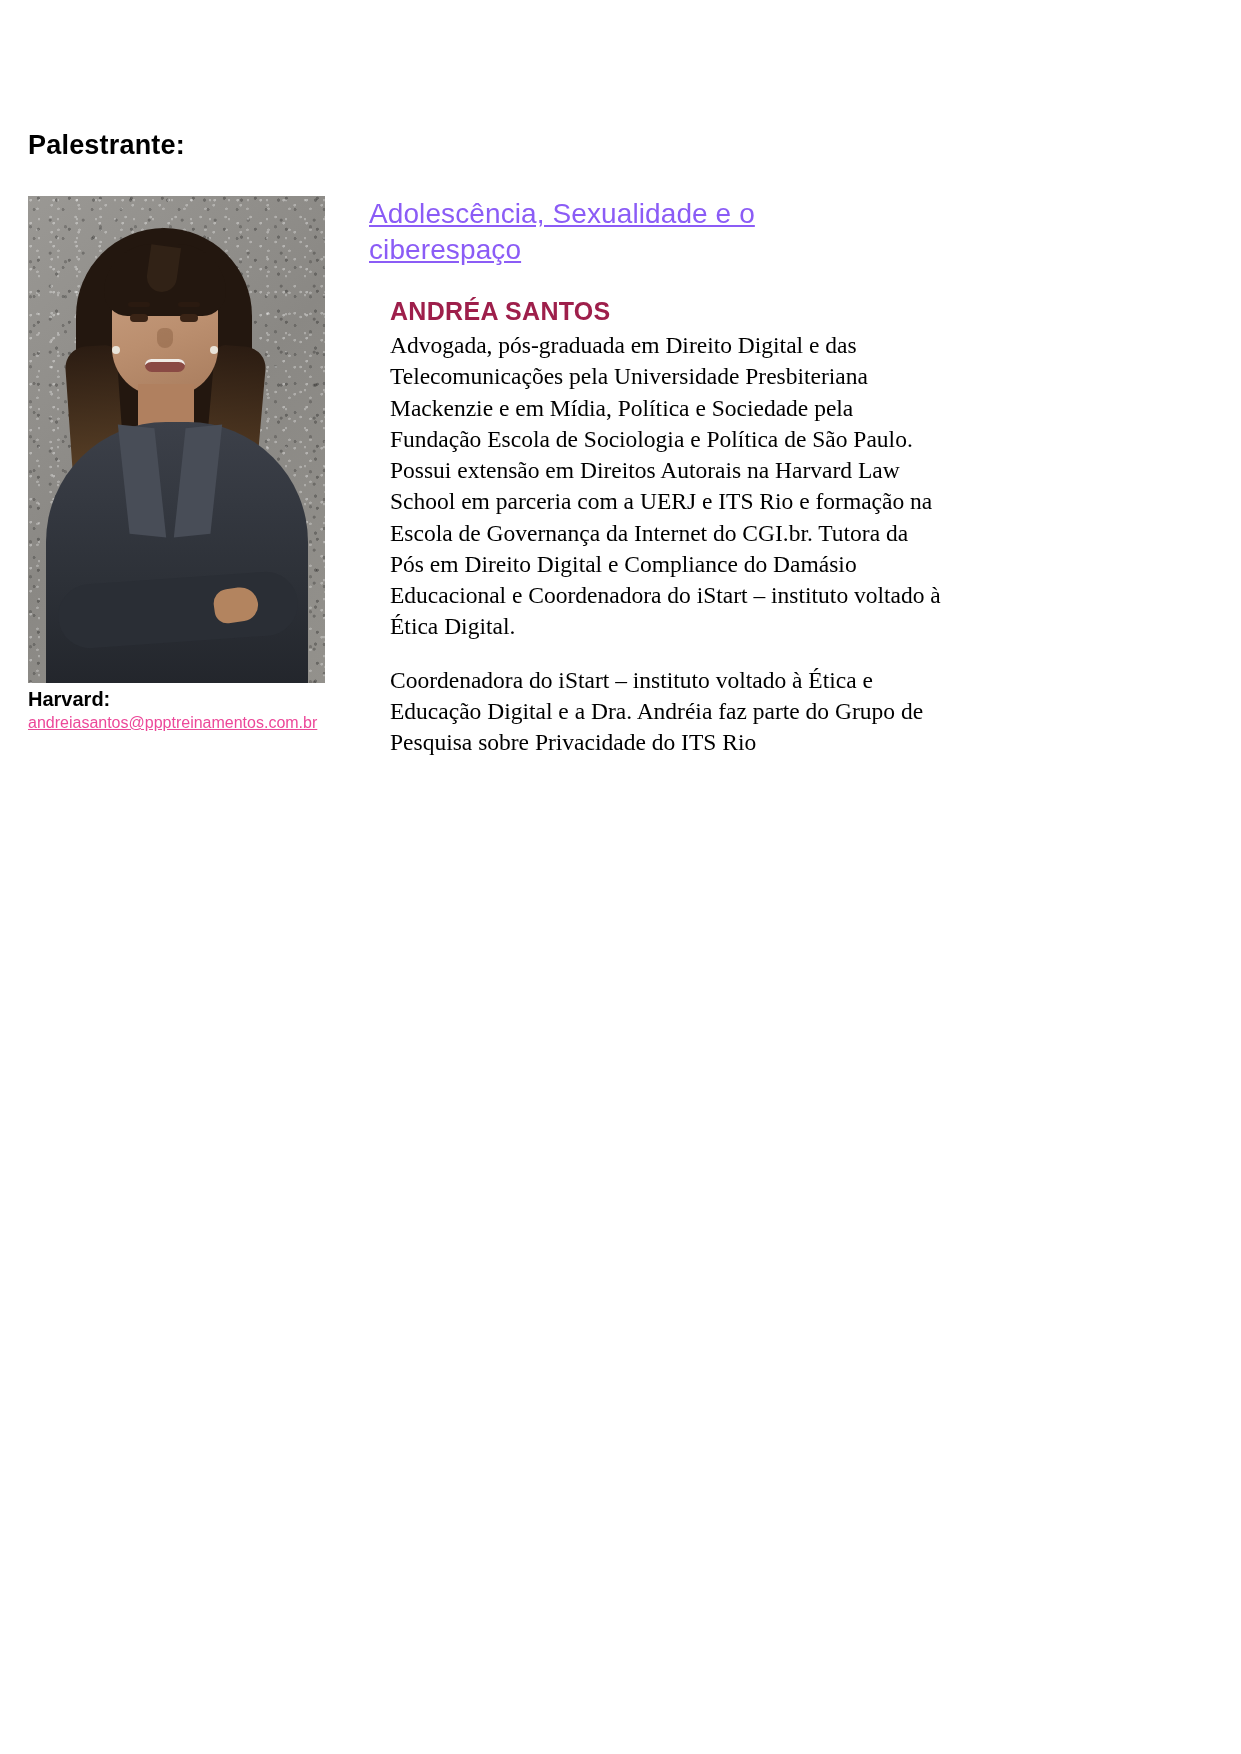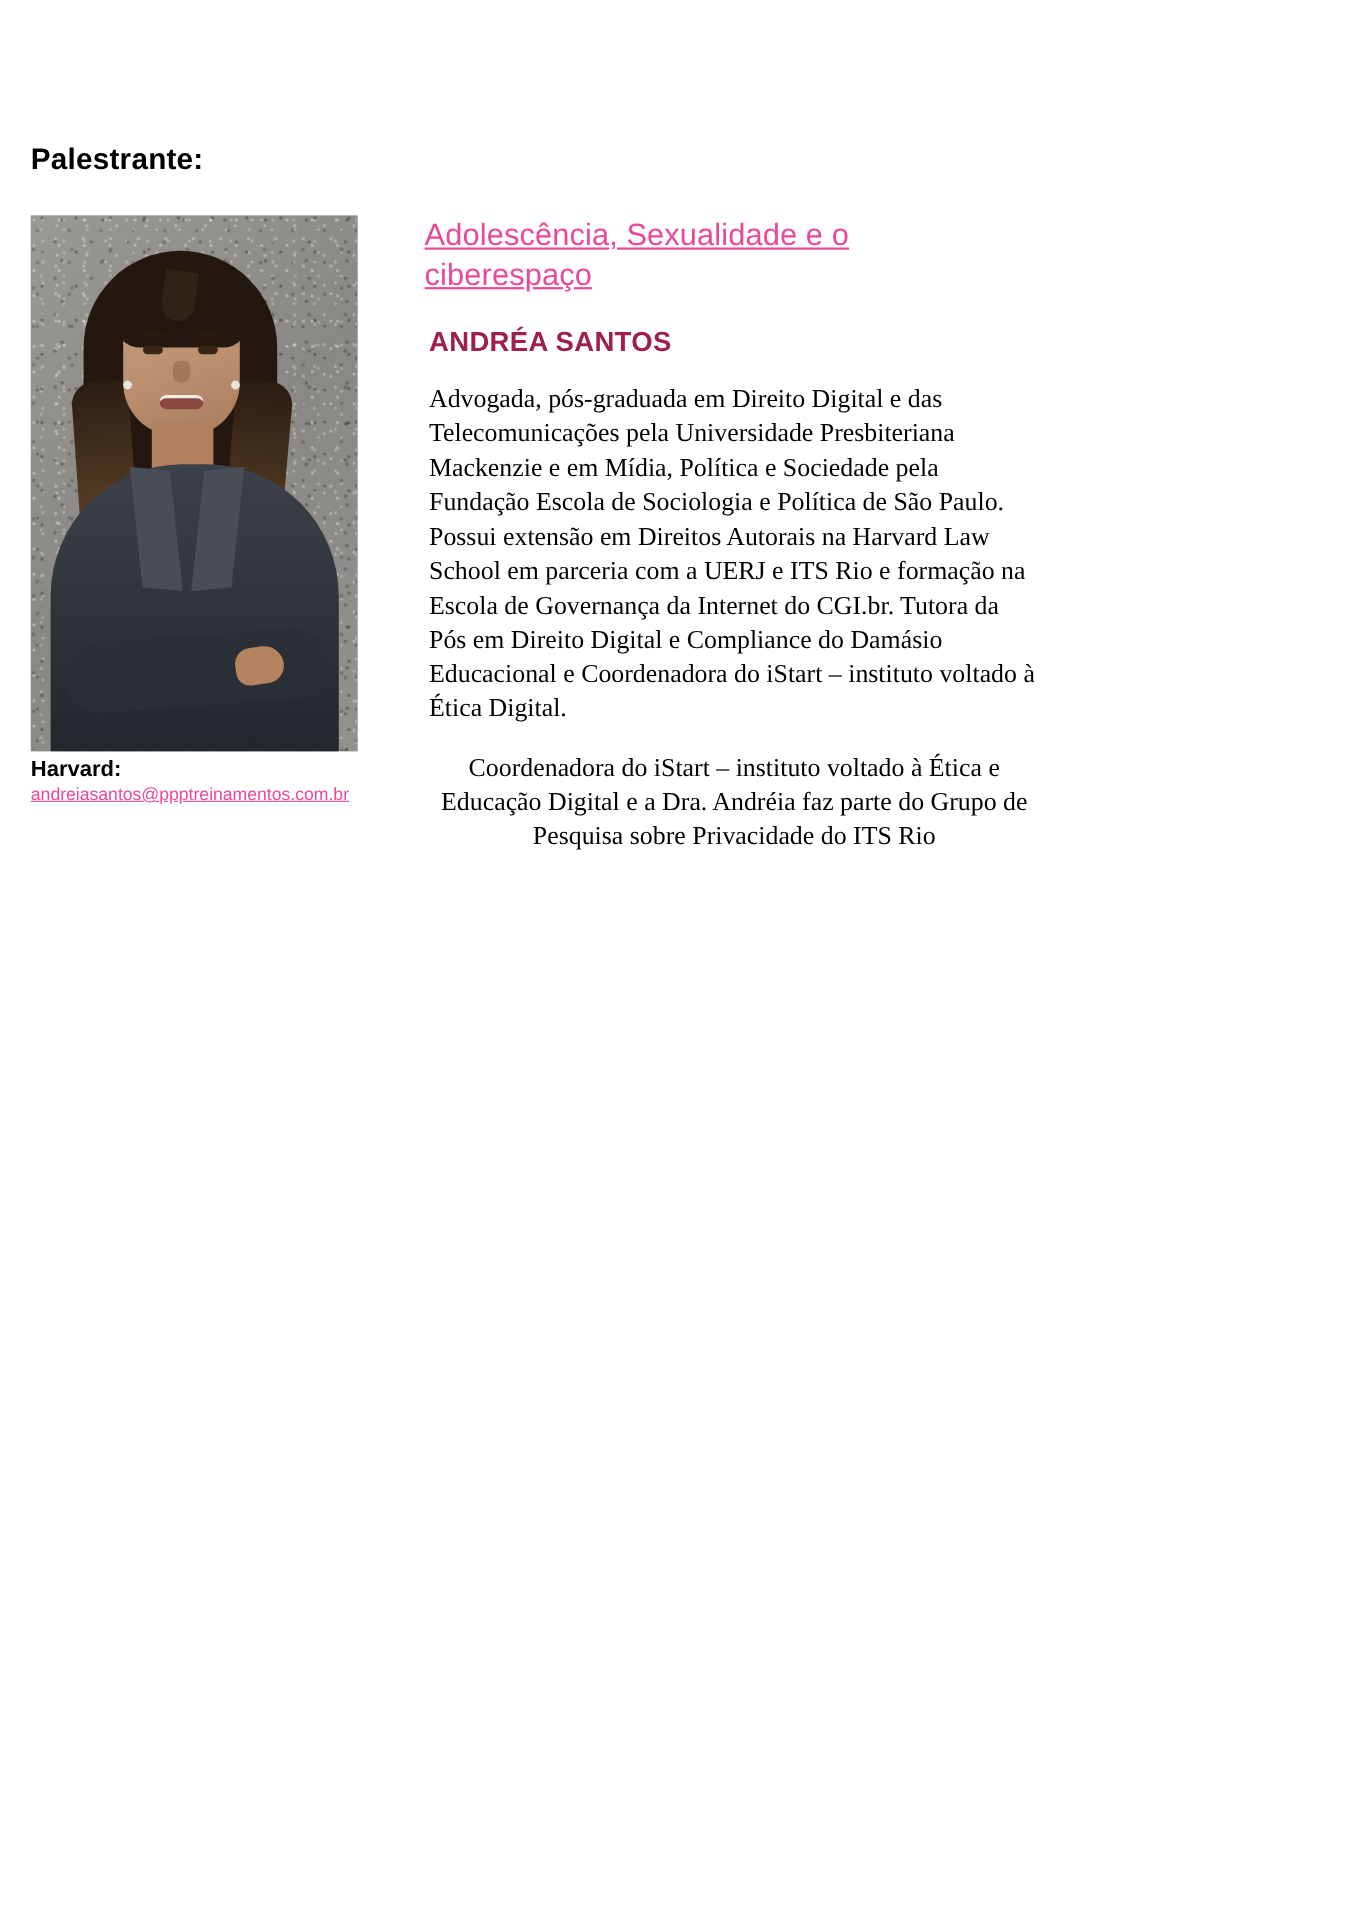--- a/index.html
+++ b/index.html
@@ -264,60 +264,59 @@
     top: 714px;
     font-family: "Liberation Sans", sans-serif;
     font-size: 16px;
     color: #ec4899;
     text-decoration: underline;
     cursor: pointer;
   }
 
   .talk-title {
     position: absolute;
-    left: 386px;
+    left: 369px;
     top: 196px;
     width: 530px;
     font-family: "Liberation Sans", sans-serif;
     font-size: 28px;
     line-height: 1.28;
-    color: #ec4899;
+    color: #8b5cf6;
     text-decoration: underline;
     letter-spacing: 0.1px;
   }
 
   .speaker-name {
     position: absolute;
     left: 390px;
     top: 297px;
     font-family: "Liberation Sans", sans-serif;
     font-size: 25px;
     font-weight: bold;
     color: #9e1f4b;
     letter-spacing: 0.3px;
     text-align: center;
   }
 
   .bio {
     position: absolute;
     left: 390px;
-    top: 348px;
+    top: 330px;
     width: 555px;
     font-family: "Liberation Serif", serif;
     font-size: 23.5px;
     line-height: 1.33;
     color: #000000;
     text-align: left;
   }
   .bio p {
     margin: 0 0 22px 0;
   }
   .bio p:last-child {
     margin-bottom: 16px;
-    text-align: center;
   }
 </style>
 </head>
 <body>
 
 <div class="page">
 
   <div class="heading-palestrante">Palestrante:</div>
 
   <div class="photo">

